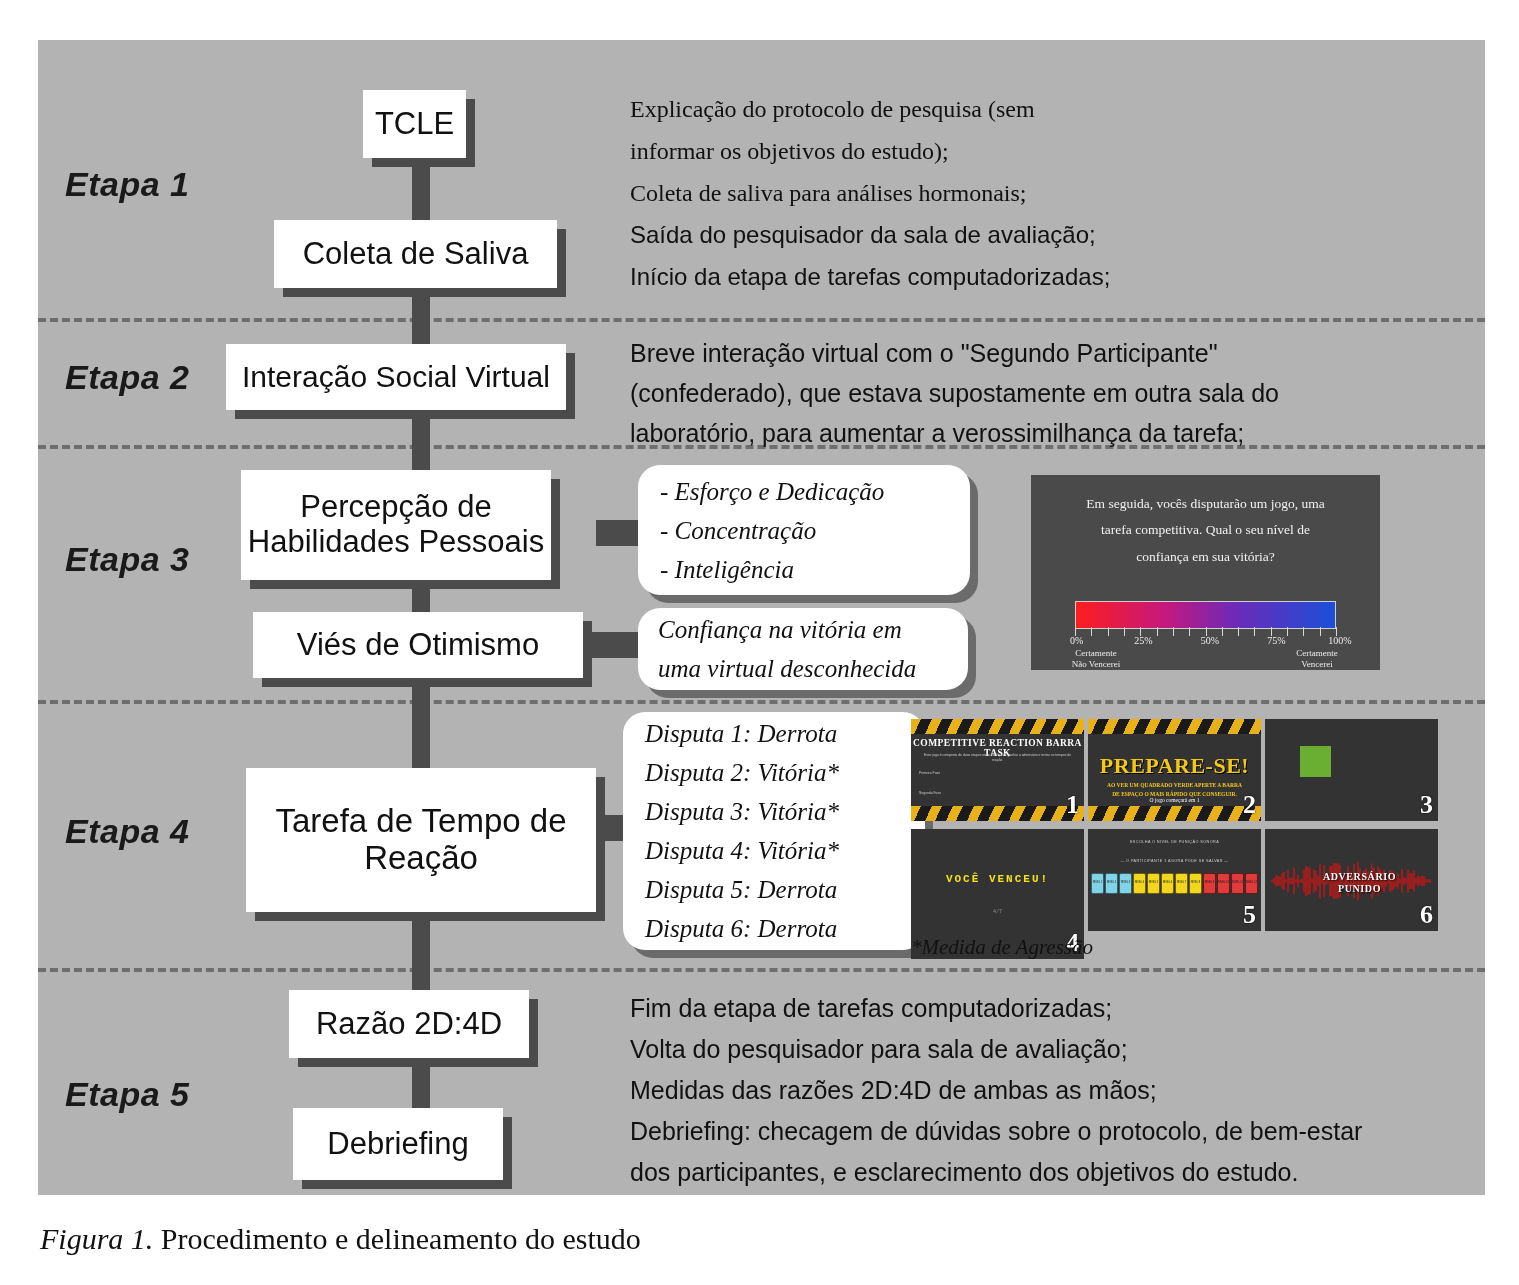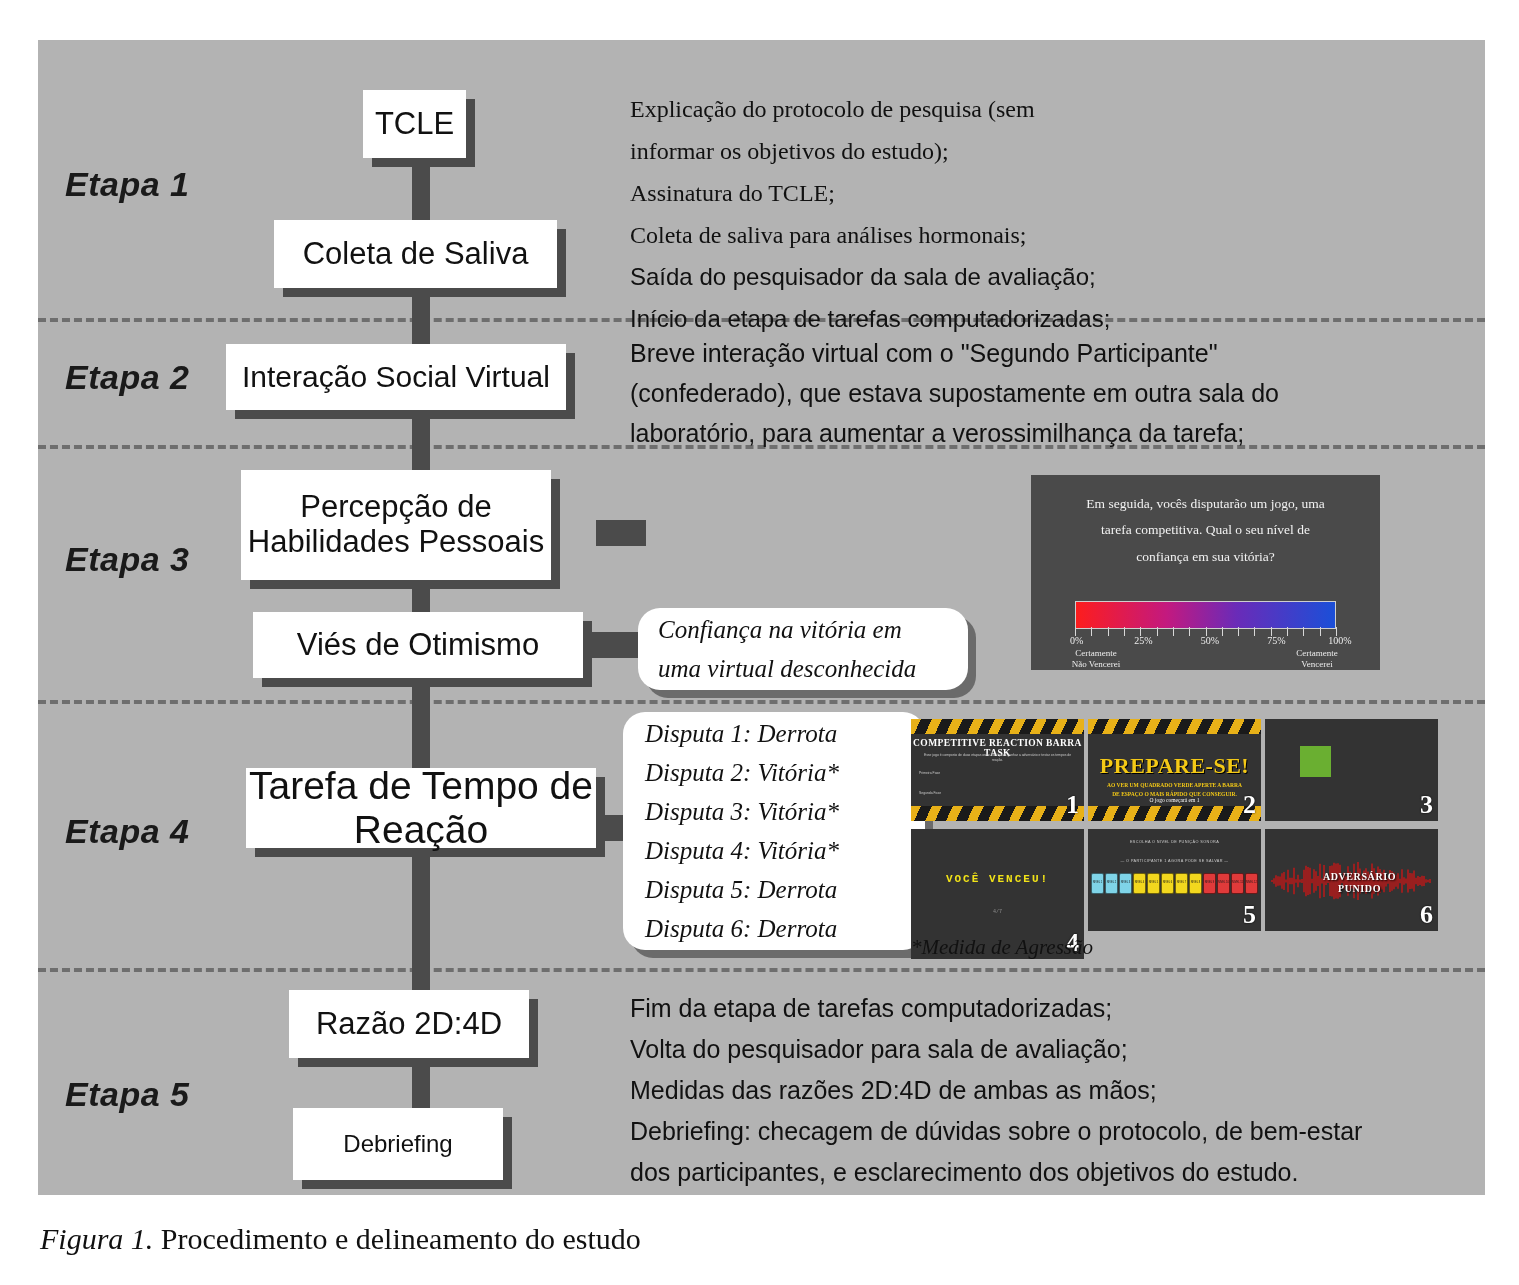--- a/index.html
+++ b/index.html
@@ -119,21 +119,20 @@
       <span>TCLE</span>
     </div>
 
     <div class="box" style="left:236px;top:180px;width:283px;height:68px;font-size:31px">
       <span>Coleta de Saliva</span>
     </div>
 
     <div class="desc" style="left:592px;top:48px;font-size:24px;line-height:42px">
       <div class="ln serif">Explicação do protocolo de pesquisa (sem</div>
       <div class="ln serif">informar os objetivos do estudo);</div>
-      <div class="ln serif">Assinatura do TCLE;</div>
       <div class="ln serif">Coleta de saliva para análises hormonais;</div>
       <div class="ln sans">Saída do pesquisador da sala de avaliação;</div>
       <div class="ln sans">Início da etapa de tarefas computadorizadas;</div>
     </div>
 
     <div class="stage-label" style="left:27px;top:318px">Etapa 2</div>
 
     <div class="box" style="left:188px;top:304px;width:340px;height:66px;font-size:30px">
       <span>Interação Social Virtual</span>
     </div>
@@ -145,20 +144,25 @@
     </div>
 
     <div class="stage-label" style="left:27px;top:500px">Etapa 3</div>
 
     <div class="box" style="left:203px;top:430px;width:310px;height:110px;font-size:31px;flex-direction:column">
       <span>Percepção de</span>
       <span>Habilidades Pessoais</span>
     </div>
     <div class="stub" style="left:558px;top:480px;width:50px;height:26px"></div>
 
+    <div class="bubble" style="left:600px;top:425px;width:310px;height:130px;padding:0 0 0 22px;font-size:25px;line-height:39px">
+      <div class="line">- Esforço e Dedicação</div>
+      <div class="line">- Concentração</div>
+      <div class="line">- Inteligência</div>
+    </div>
 
     <div class="box" style="left:215px;top:572px;width:330px;height:66px;font-size:31px">
       <span>Viés de Otimismo</span>
     </div>
     <div class="stub" style="left:545px;top:592px;width:60px;height:26px"></div>
 
     <div class="bubble" style="left:600px;top:568px;width:310px;height:82px;padding:0 0 0 20px;font-size:25px;line-height:39px">
       <div class="line">Confiança na vitória em</div>
       <div class="line">uma virtual desconhecida</div>
     </div>
@@ -201,21 +205,21 @@
         <div>Não Vencerei</div>
       </div>
       <div class="endlab" style="right:8px;top:173px;width:110px">
         <div>Certamente</div>
         <div>Vencerei</div>
       </div>
     </div>
 
     <div class="stage-label" style="left:27px;top:772px">Etapa 4</div>
 
-    <div class="box" style="left:208px;top:728px;width:350px;height:80px;font-size:39px;flex-direction:column">
+    <div class="box" style="left:208px;top:728px;width:350px;height:144px;font-size:33px;flex-direction:column">
       <span>Tarefa de Tempo de</span>
       <span>Reação</span>
     </div>
     <div class="stub" style="left:558px;top:775px;width:40px;height:26px"></div>
 
     <div class="bubble" style="left:585px;top:672px;width:280px;height:238px;padding:0 0 0 22px;font-size:25px;line-height:39px">
       <div class="line">Disputa 1: Derrota</div>
       <div class="line">Disputa 2: Vitória*</div>
       <div class="line">Disputa 3: Vitória*</div>
       <div class="line">Disputa 4: Vitória*</div>
@@ -371,21 +375,21 @@
     </div>
 
     <div class="note" style="left:873px;top:895px">*Medida de Agressão</div>
 
     <div class="stage-label" style="left:27px;top:1035px">Etapa 5</div>
 
     <div class="box" style="left:251px;top:950px;width:240px;height:68px;font-size:31px">
       <span>Razão 2D:4D</span>
     </div>
 
-    <div class="box" style="left:255px;top:1068px;width:210px;height:72px;font-size:24px">
+    <div class="box" style="left:255px;top:1068px;width:210px;height:72px;font-size:31px">
       <span>Debriefing</span>
     </div>
 
     <div class="desc sans" style="left:592px;top:948px;font-size:25px;line-height:41px">
       <div class="ln">Fim da etapa de tarefas computadorizadas;</div>
       <div class="ln">Volta do pesquisador para sala de avaliação;</div>
       <div class="ln">Medidas das razões 2D:4D de ambas as mãos;</div>
       <div class="ln">Debriefing: checagem de dúvidas sobre o protocolo, de bem-estar</div>
       <div class="ln">dos participantes, e esclarecimento dos objetivos do estudo.</div>
     </div>

